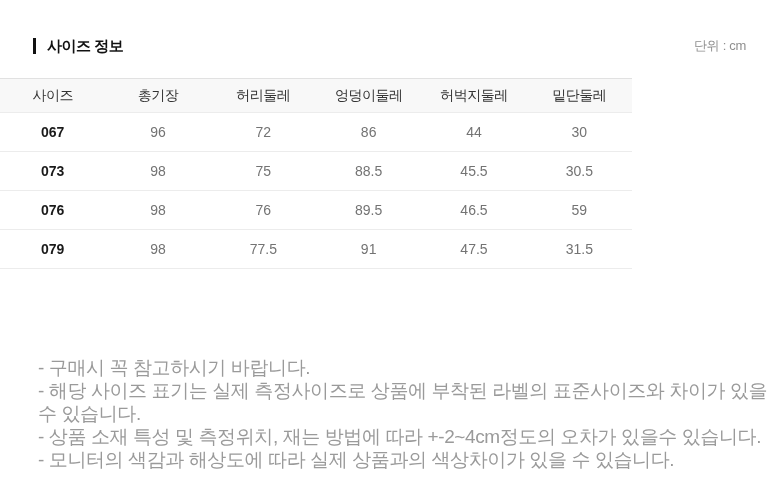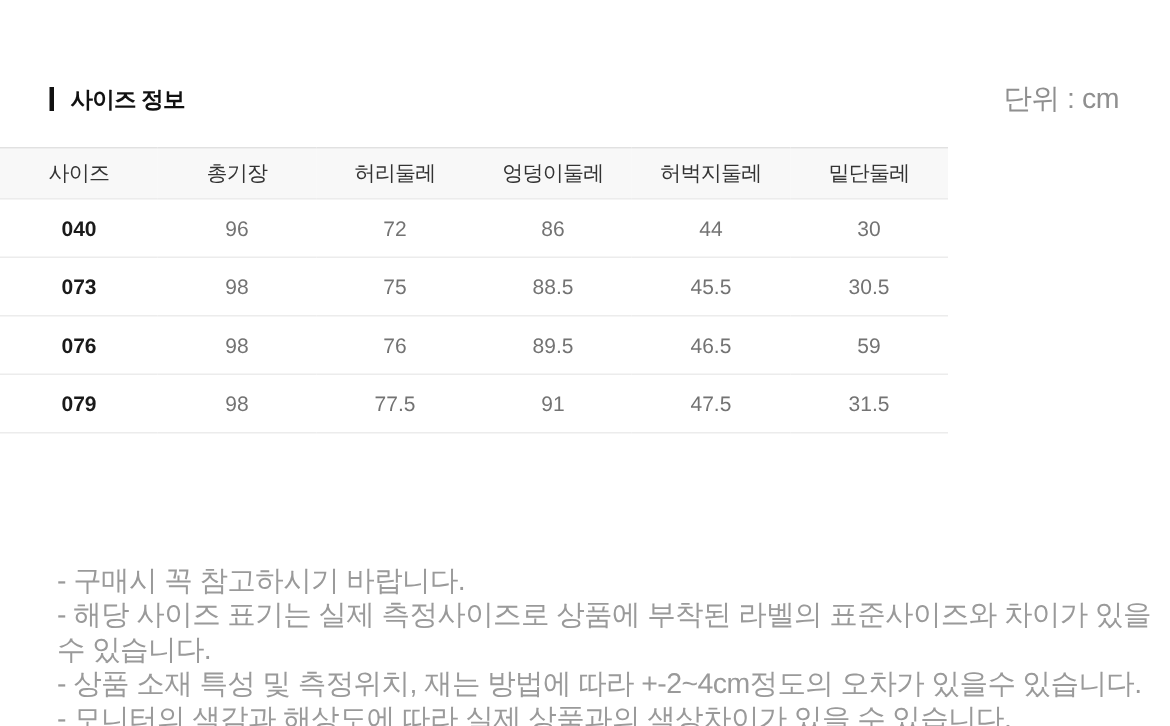--- a/index.html
+++ b/index.html
@@ -14,37 +14,36 @@
   }
   .page { width: 780px; height: 484px; position: relative; }
 
   
   .title-row {
     display: flex;
     align-items: center;
     justify-content: space-between;
     padding: 34px 34px 0 33px;
     height: 58px;
-    margin-top: 20px;
   }
   .title-left { display: flex; align-items: center; }
   .title-bar {
     width: 3px;
     height: 16px;
     background: #111;
     margin-right: 11px;
   }
   .page-title {
     font-size: 15px;
     font-weight: bold;
     color: #111;
     letter-spacing: -0.5px;
   }
   .unit-label {
-    font-size: 19px;
+    font-size: 13px;
     color: #8f8f8f;
     letter-spacing: -0.3px;
   }
 
   
   .size-table {
     width: 632px;
     border-collapse: collapse;
     table-layout: fixed;
     margin-top: 20px;
@@ -107,21 +106,21 @@
         <th>사이즈</th>
         <th>총기장</th>
         <th>허리둘레</th>
         <th>엉덩이둘레</th>
         <th>허벅지둘레</th>
         <th>밑단둘레</th>
       </tr>
     </thead>
     <tbody>
       <tr>
-        <td class="size-cell">040</td>
+        <td class="size-cell">067</td>
         <td>96</td>
         <td>72</td>
         <td>86</td>
         <td>44</td>
         <td>30</td>
       </tr>
       <tr>
         <td class="size-cell">073</td>
         <td>98</td>
         <td>75</td>

